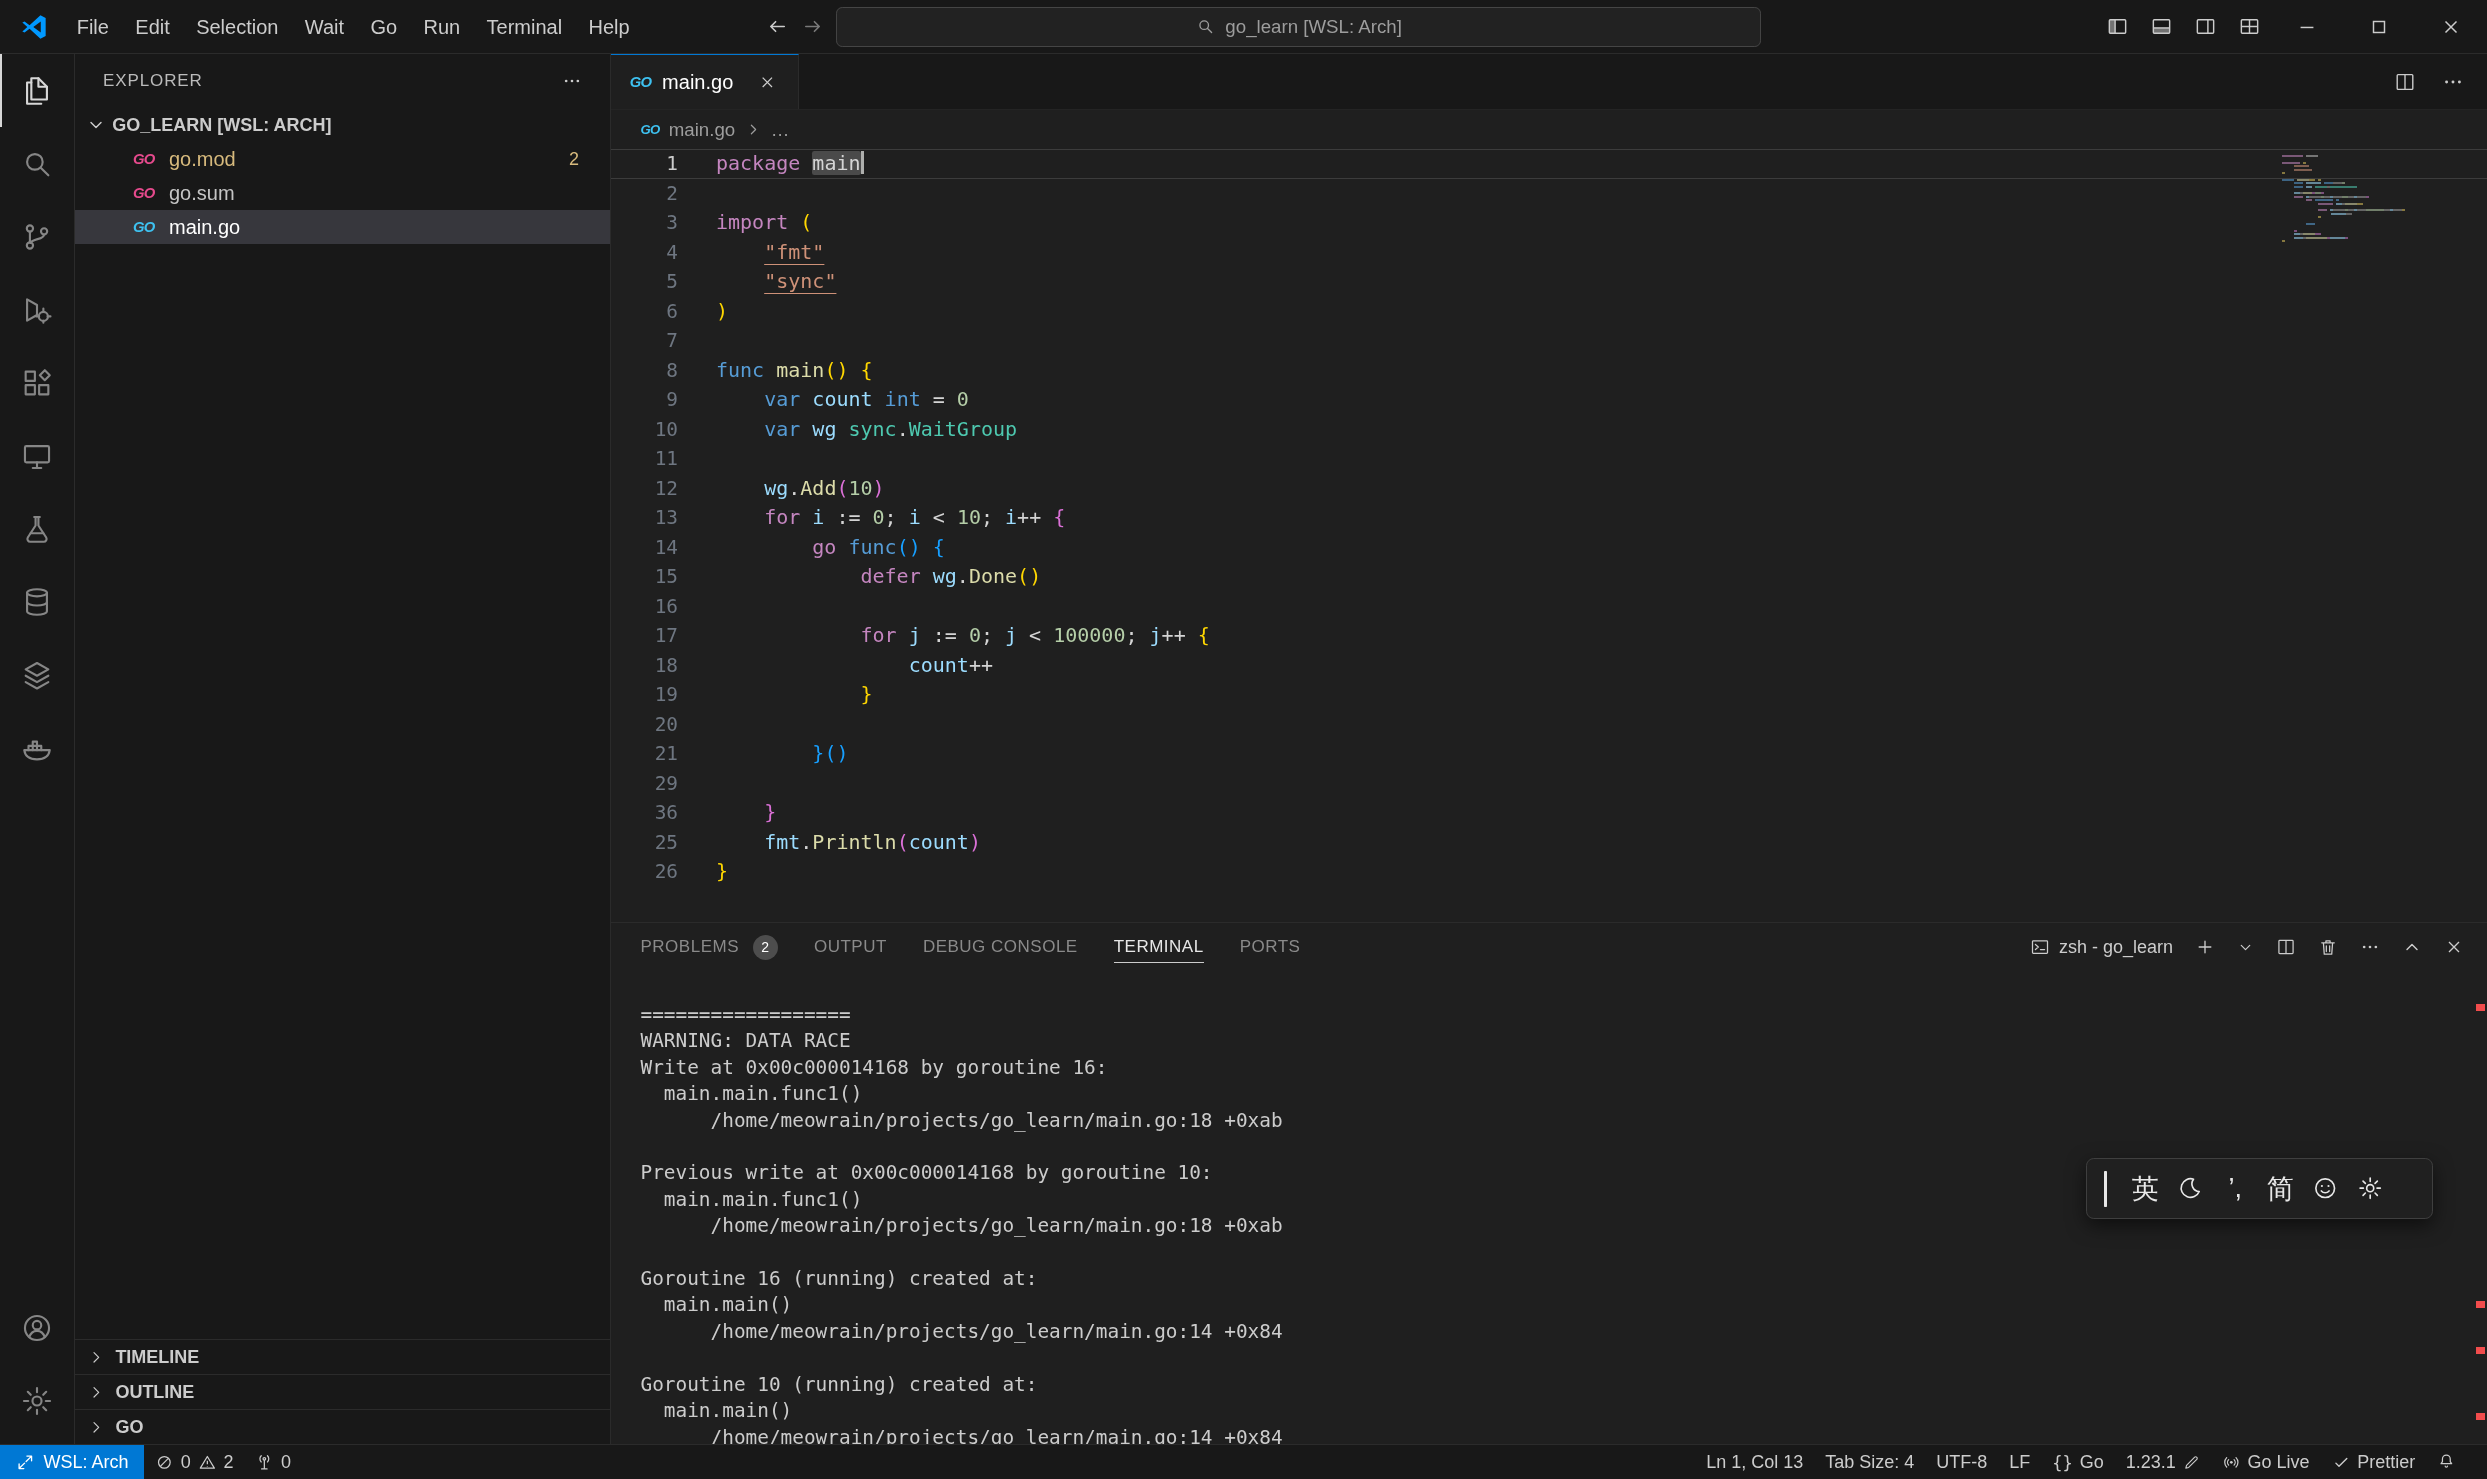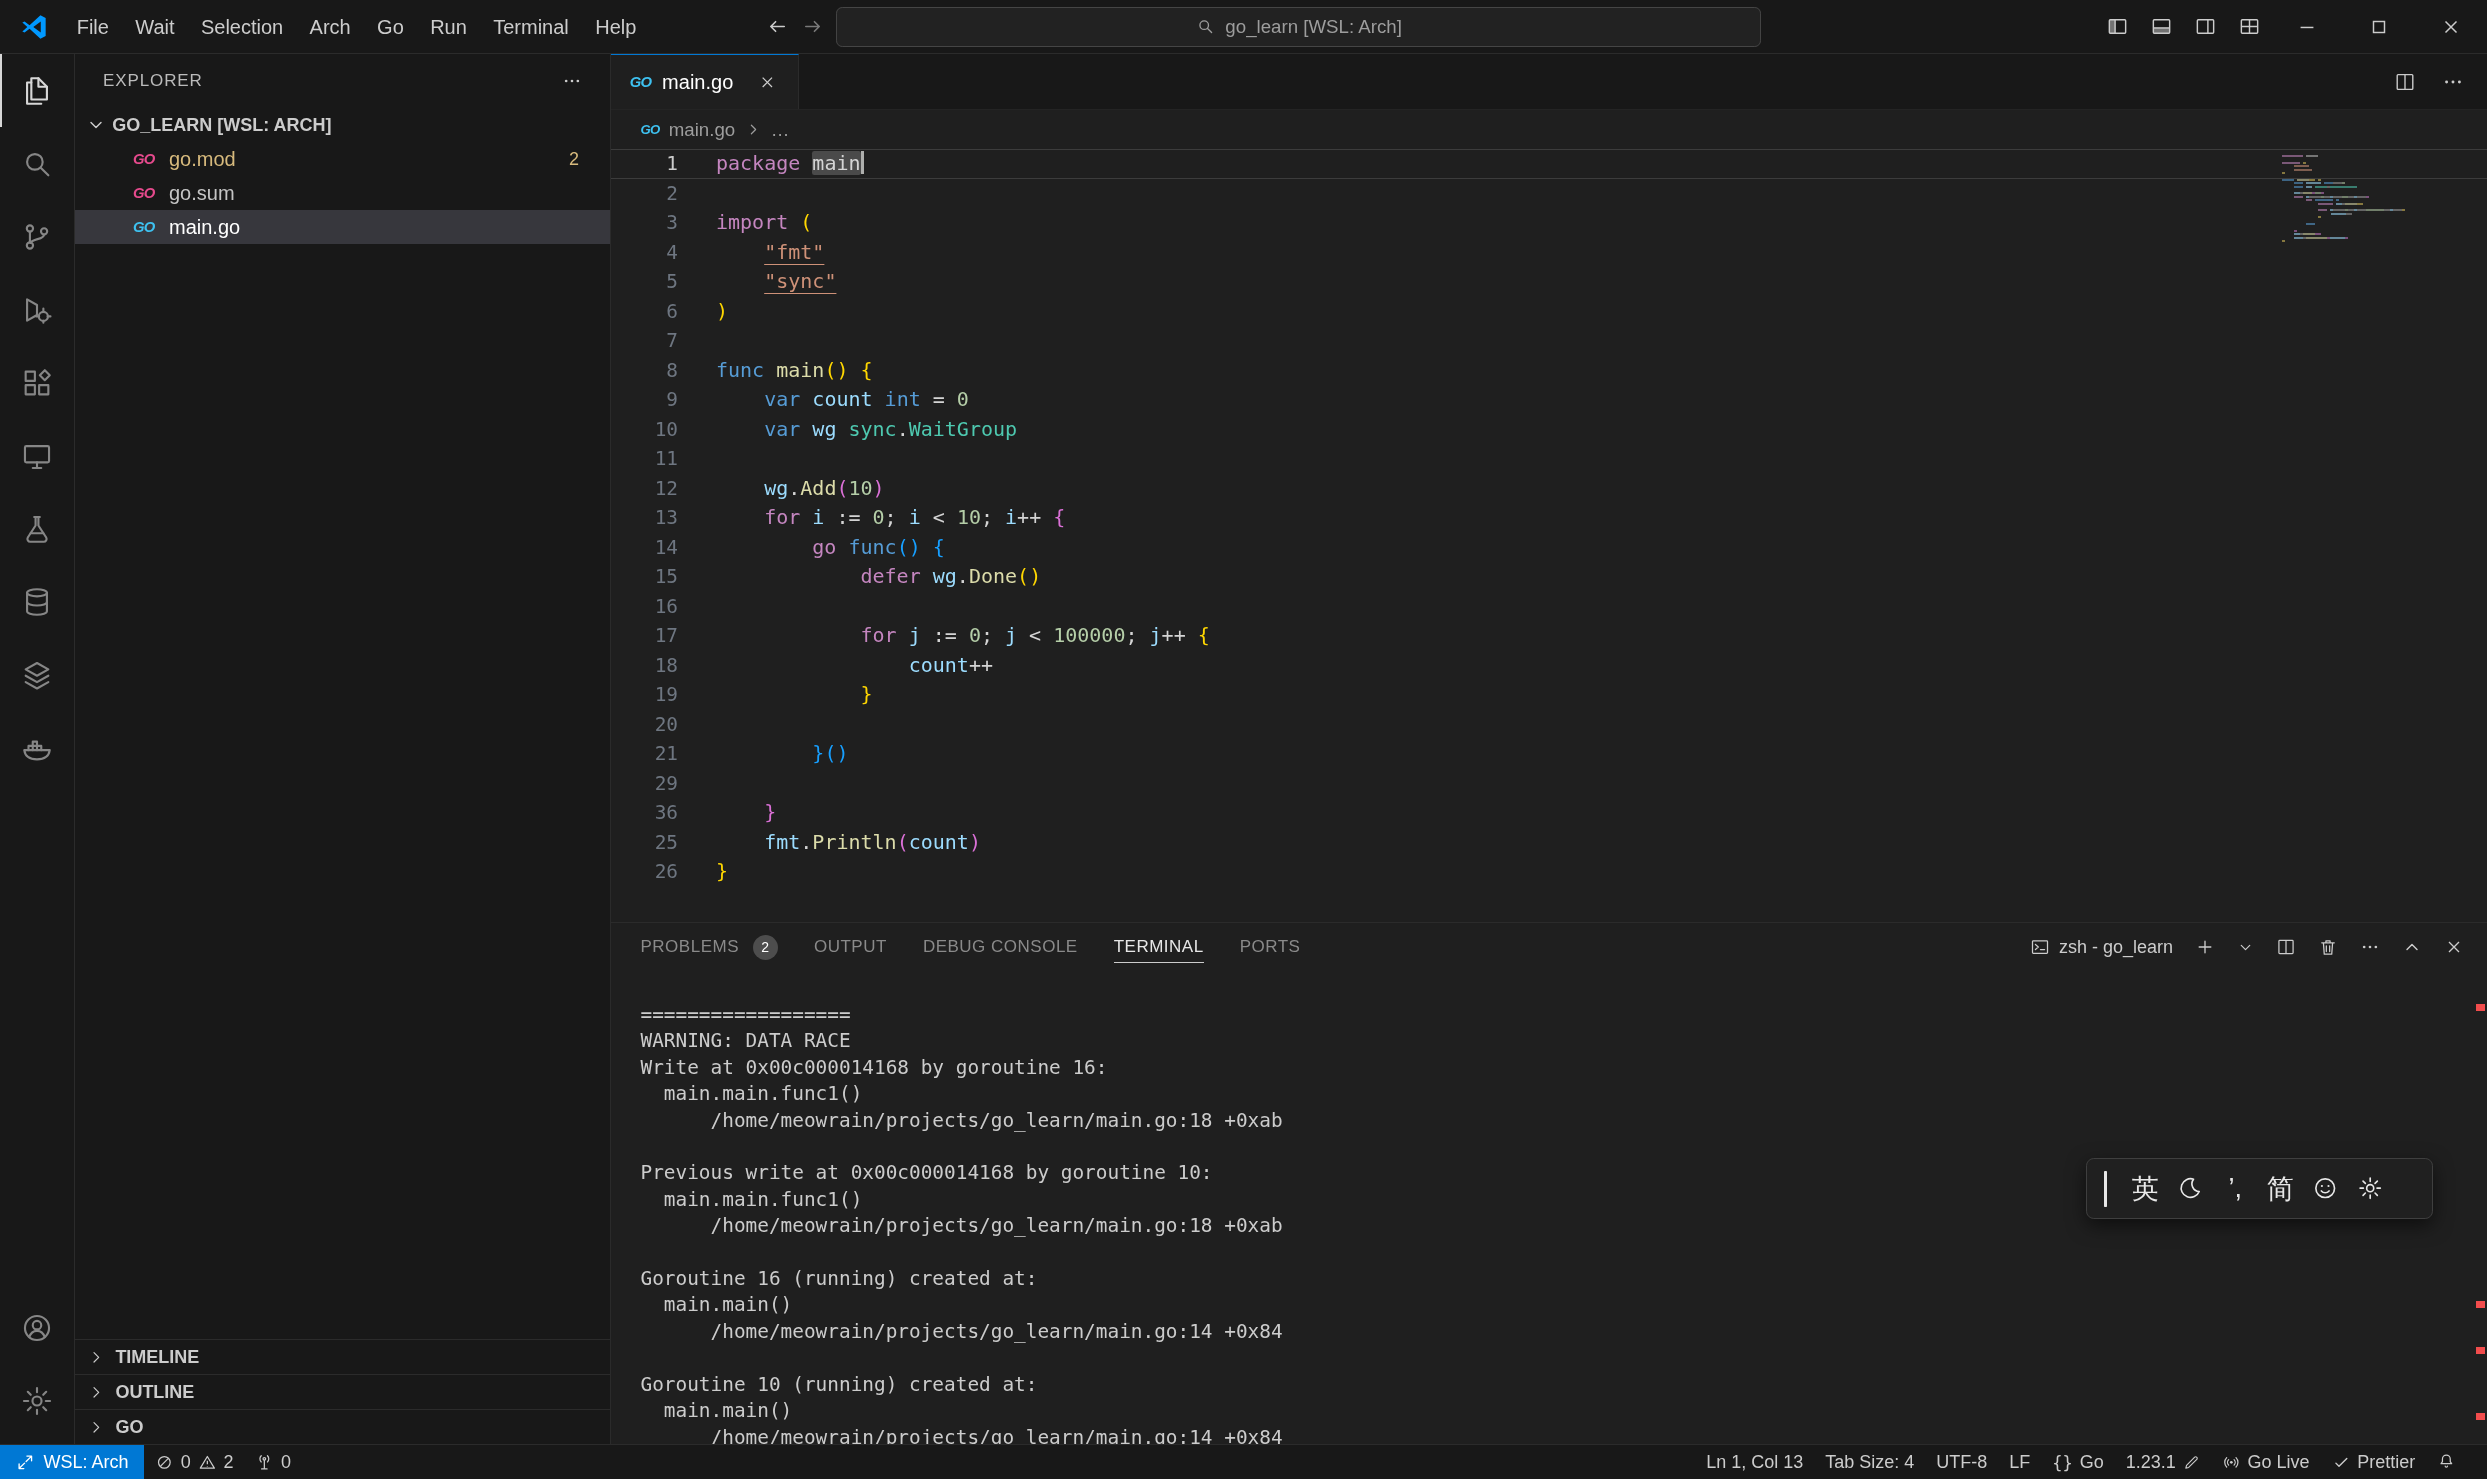--- a/index.html
+++ b/index.html
@@ -126,23 +126,23 @@
 
   <header id="titlebar">
     <div class="tb-left">
       <div id="logo">
         <svg width="28" height="28" viewBox="0 0 24 24">
             <path fill="#0098ff" d="M17.5 2 8.2 10.6 3.9 7.3 2 8.2l4.3 3.8L2 15.8l1.9.9 4.3-3.3 9.3 8.6 4.5-2.2V4.2L17.5 2zm.3 5.3v9.4L11.4 12l6.4-4.7z"></path>
           </svg>
       </div>
       <nav id="menubar">
           <span class="menu-item">File</span>
+          <span class="menu-item">Edit</span>
+          <span class="menu-item">Selection</span>
           <span class="menu-item">Wait</span>
-          <span class="menu-item">Selection</span>
-          <span class="menu-item">Arch</span>
           <span class="menu-item">Go</span>
           <span class="menu-item">Run</span>
           <span class="menu-item">Terminal</span>
           <span class="menu-item">Help</span>
         </nav>
     </div>
     <div class="tb-center">
       <button class="nav-arrow">
         <svg width="23" height="23" viewBox="0 0 24 24" fill="none" stroke="currentColor" stroke-width="1.7" stroke-linecap="round" stroke-linejoin="round">
             <path d="M19 12H5M10 7l-5 5 5 5"></path>

